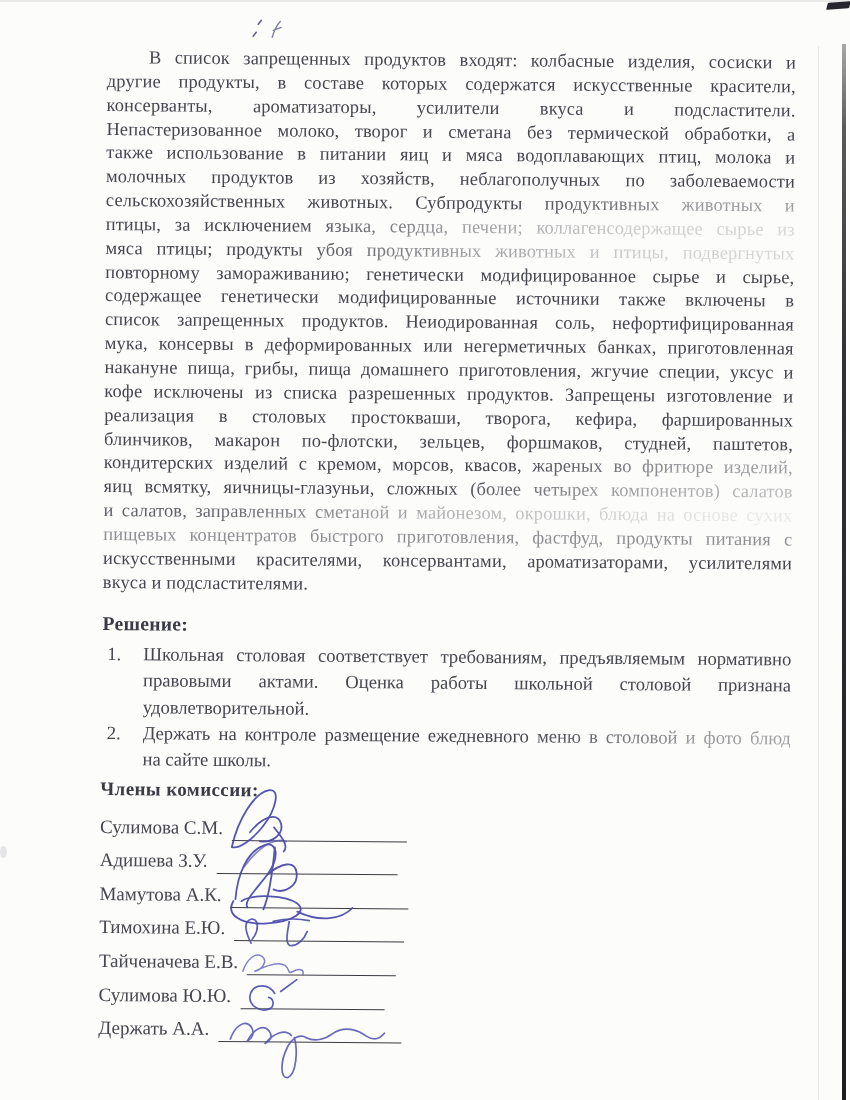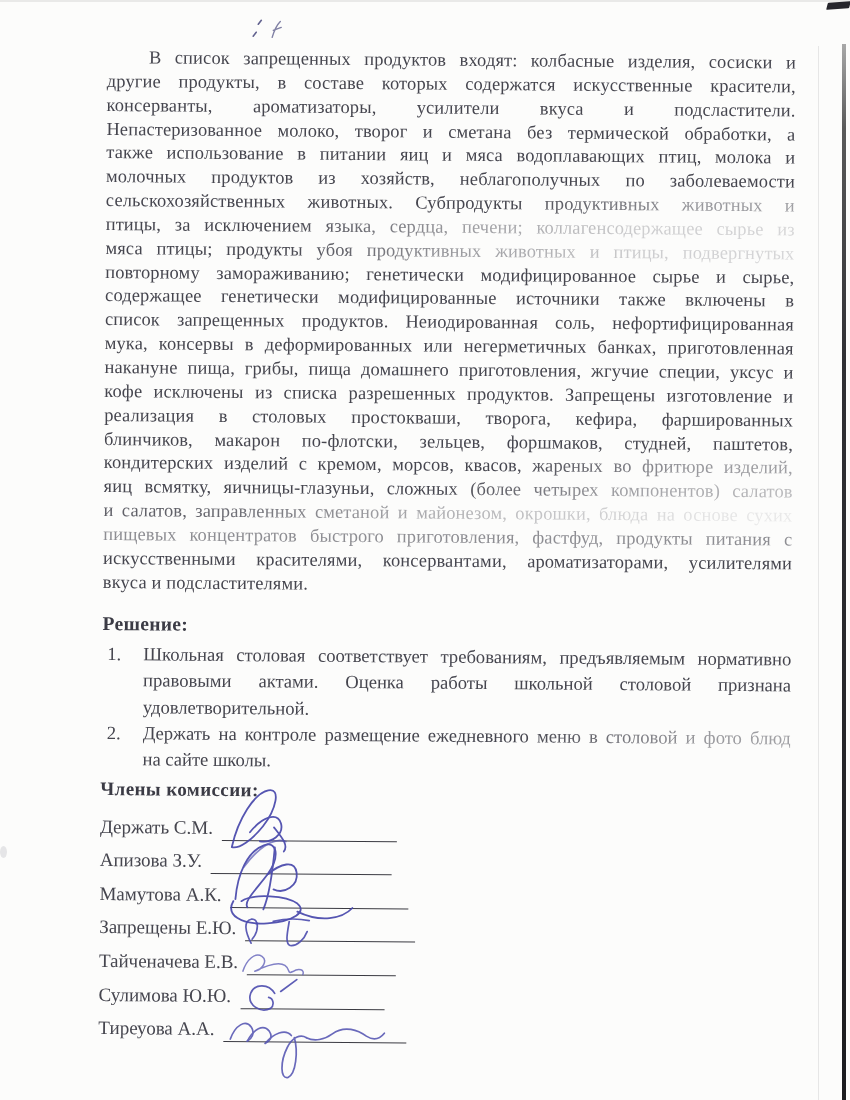--- a/index.html
+++ b/index.html
@@ -109,45 +109,45 @@
       <div class="dtext">
         <div class="dline fade-mild-tail">Держать на контроле размещение ежедневного меню в столовой и фото блюд</div>
         <div class="dline tal">на сайте школы.</div>
       </div>
     </div>
   </div>
 
   <div id="commission">
     <div class="cheading">Члены комиссии:</div>
     <div class="crow">
-      <span class="cname">Держать С.М.</span>
+      <span class="cname">Сулимова С.М.</span>
       <span class="cline" style="width:175px"></span>
     </div>
     <div class="crow">
-      <span class="cname">Апизова З.У.</span>
+      <span class="cname">Адишева З.У.</span>
       <span class="cline" style="width:181px"></span>
     </div>
     <div class="crow">
       <span class="cname">Мамутова А.К.</span>
       <span class="cline" style="width:178px"></span>
     </div>
     <div class="crow">
-      <span class="cname">Запрещены Е.Ю.</span>
+      <span class="cname">Тимохина Е.Ю.</span>
       <span class="cline" style="width:170px"></span>
     </div>
     <div class="crow">
       <span class="cname">Тайченачева Е.В.</span>
       <span class="cline" style="width:149px"></span>
     </div>
     <div class="crow">
       <span class="cname">Сулимова Ю.Ю.</span>
       <span class="cline" style="width:144px"></span>
     </div>
     <div class="crow">
-      <span class="cname">Тиреуова А.А.</span>
+      <span class="cname">Держать А.А.</span>
       <span class="cline" style="width:183px"></span>
     </div>
   </div>
 
   <svg class="sigsvg" width="380" height="330" viewBox="0 0 380 330">
 
     <g stroke="#4747ab" stroke-width="1.8" opacity=".92">
       <path d="M108,76 C114,48 130,22 144,19 C157,16 152,38 139,55 C128,69 115,78 108,76"></path>
       <path d="M126,61 C138,46 153,40 157,52 C160,63 148,72 136,70"></path>
       <path d="M150,56 C158,66 165,74 160,80"></path>

